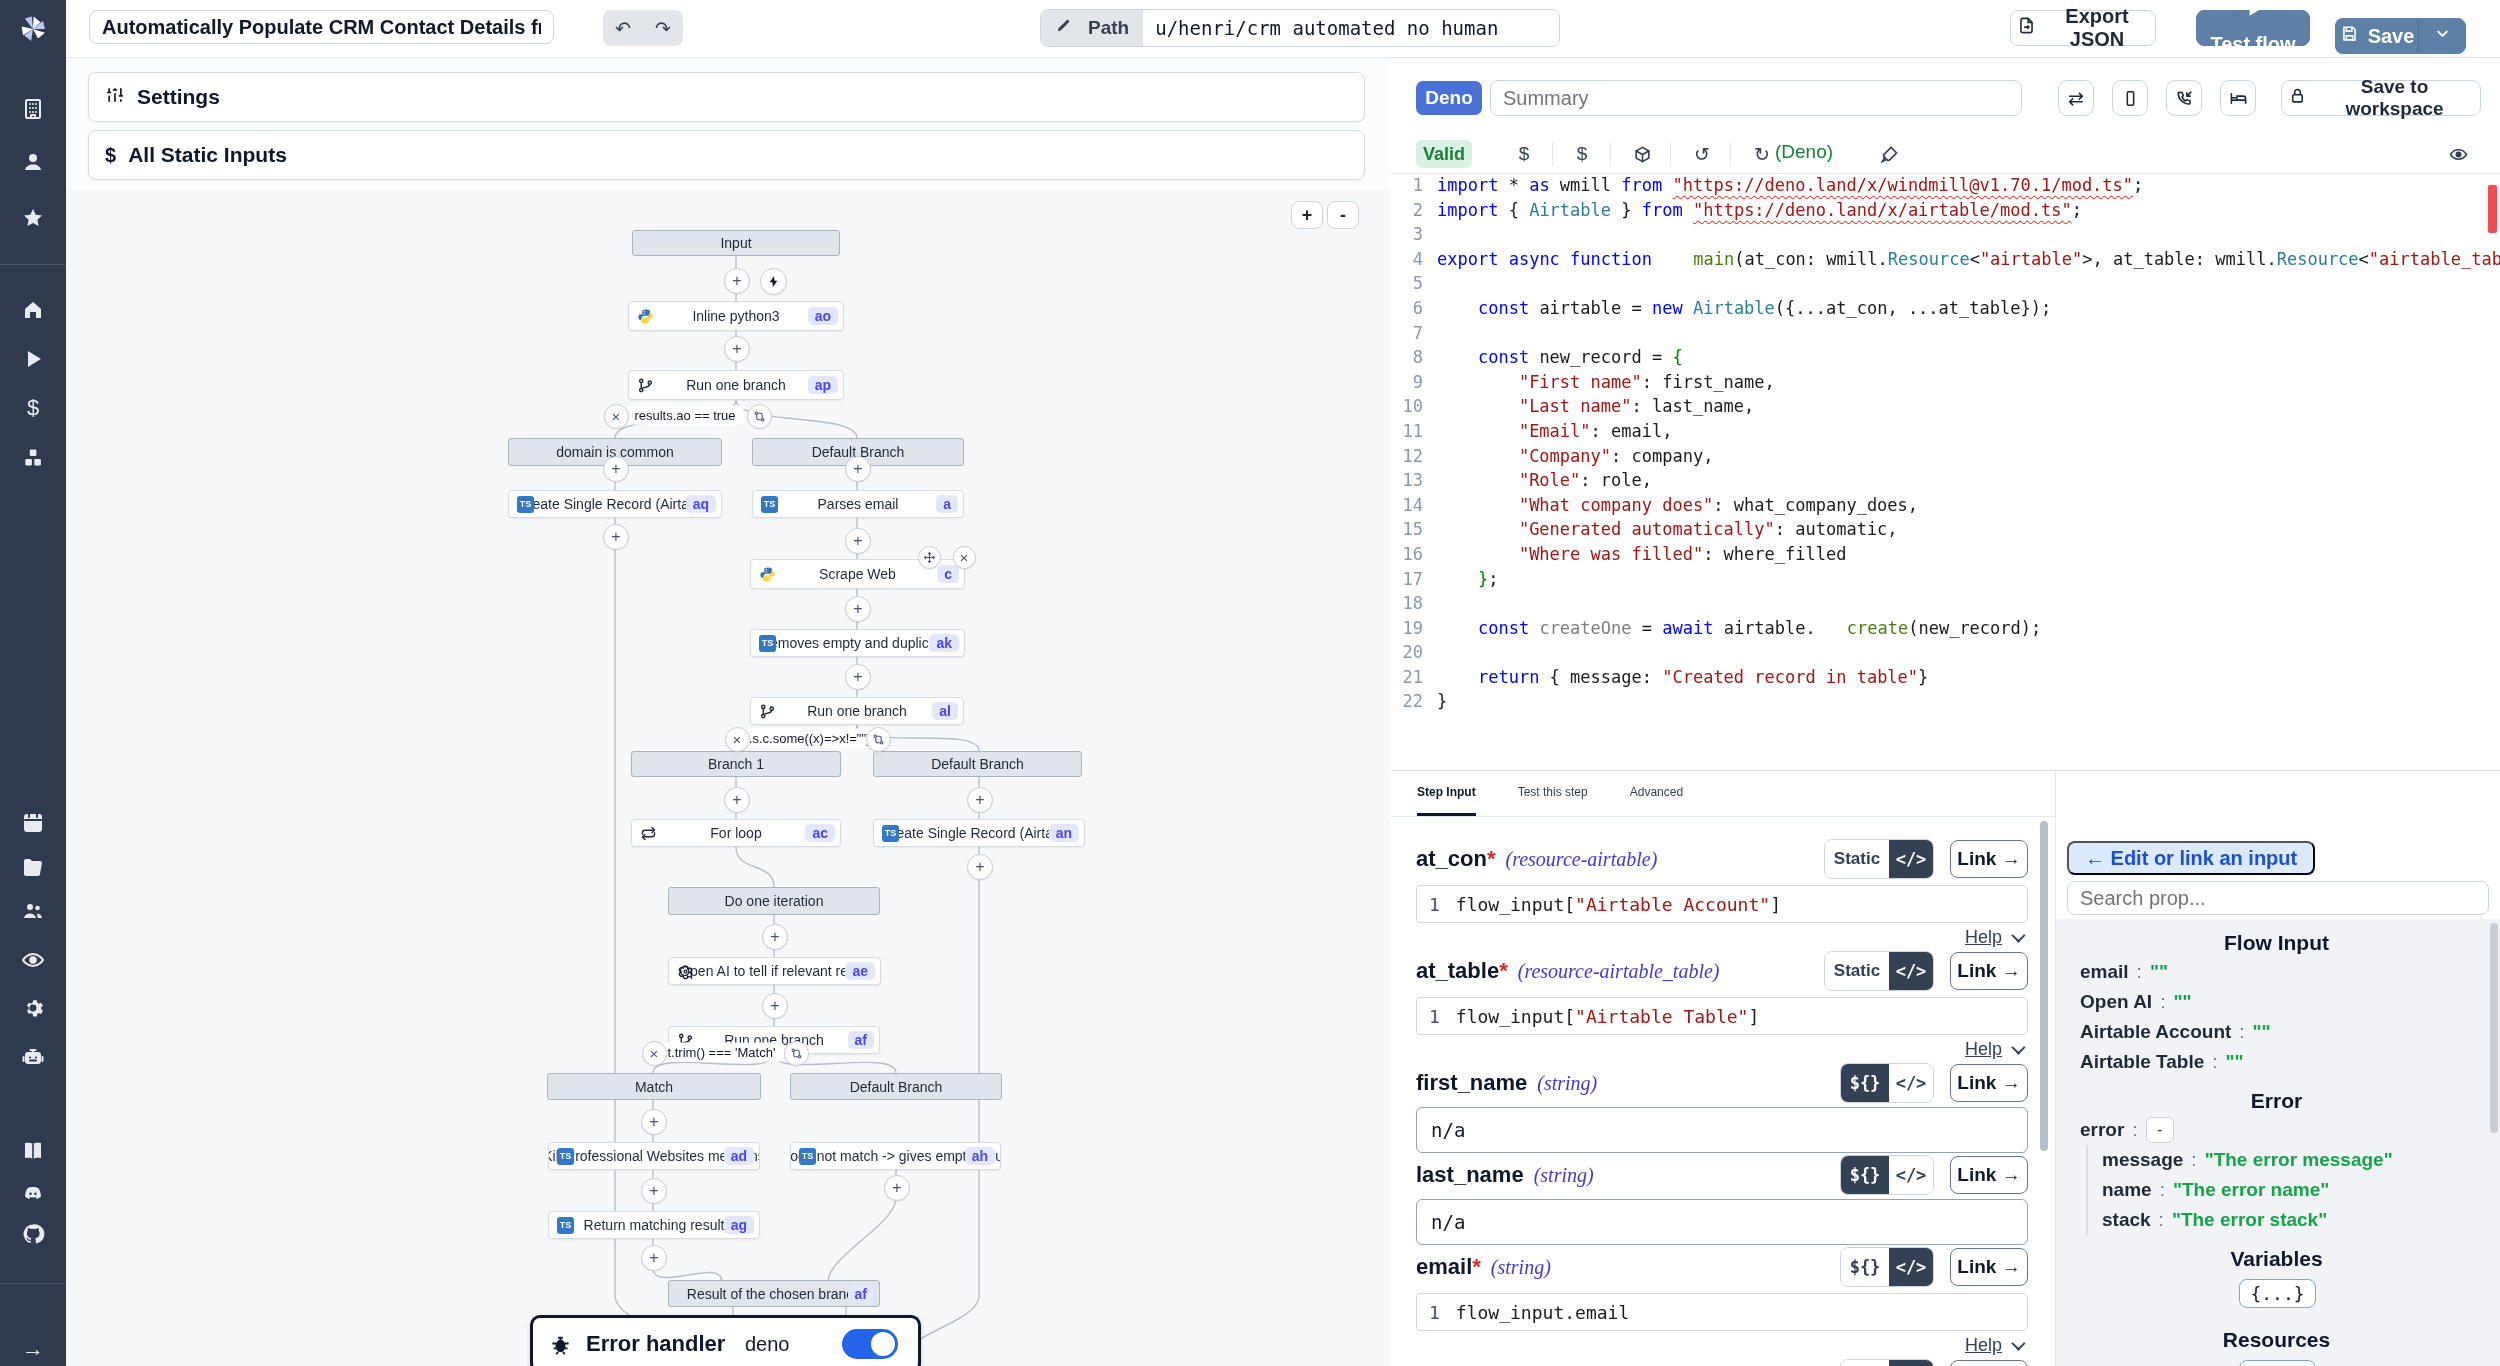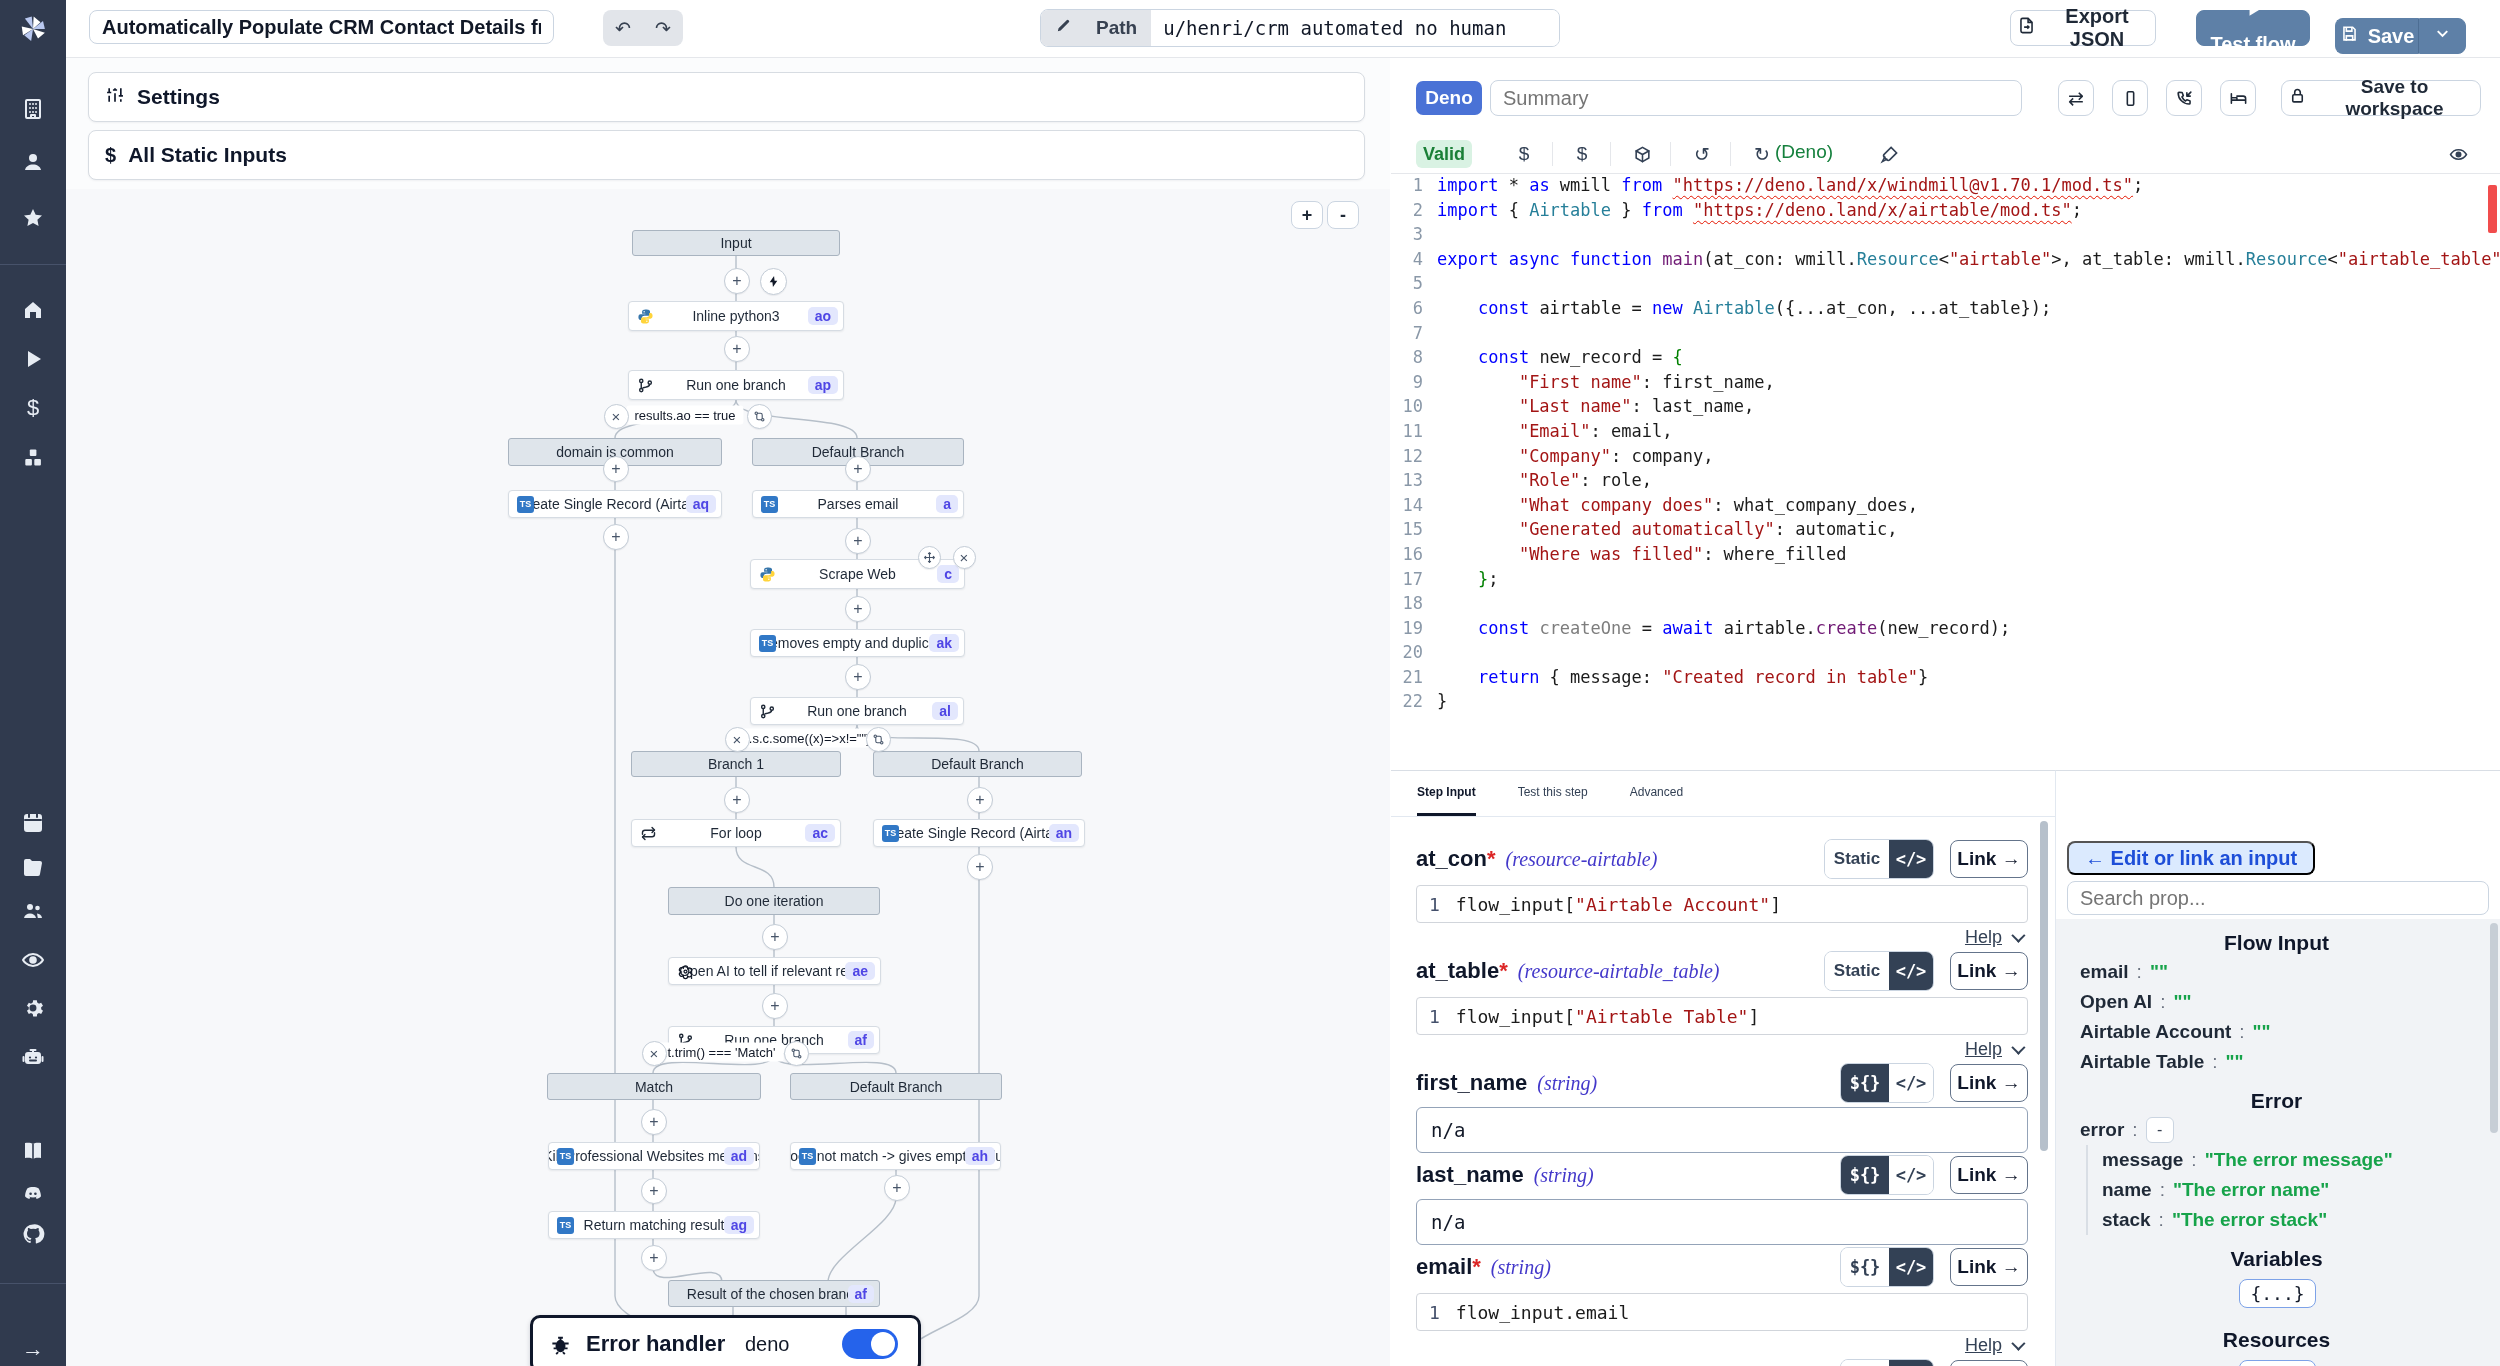--- a/index.html
+++ b/index.html
@@ -16,21 +16,21 @@
   .sb-sep{position:absolute;left:0;width:66px;border-top:1px solid #47526a;}
 
   
   .topbar{position:absolute;left:66px;top:0;width:2434px;height:57px;background:#fff;border-bottom:1px solid #e5e7eb;z-index:25;}
   .title-input{position:absolute;left:23px;top:10px;width:465px;height:34px;border:1px solid #cbd5e1;border-radius:8px;
                font:600 20px "Liberation Sans",sans-serif;color:#111827;padding:0 12px;box-sizing:border-box;}
   .undo-grp{position:absolute;left:537px;top:10px;width:80px;height:36px;background:#e2e5ea;border-radius:8px;display:flex;}
   .undo-grp button{flex:1;border:none;background:transparent;font-size:19px;color:#374151;cursor:pointer;}
   .path-chip{position:absolute;left:974px;top:9px;width:520px;height:38px;border:1px solid #cbd5e1;border-radius:8px;
              display:flex;overflow:hidden;background:#fff;box-sizing:border-box;}
-  .path-label{background:#e2e5ea;display:flex;align-items:center;gap:24px;padding:0 14px;font:600 19px "Liberation Sans",sans-serif;color:#374151;}
+  .path-label{background:#e2e5ea;display:flex;align-items:center;gap:16px;padding:0 14px;font:600 19px "Liberation Sans",sans-serif;color:#374151;}
   .path-value{border:none;outline:none;flex:1;font:19px "DejaVu Sans Mono",monospace;color:#111827;padding:0 12px;}
   .btn{display:inline-flex;align-items:center;gap:9px;border-radius:8px;font:600 20px "Liberation Sans",sans-serif;
        cursor:pointer;box-sizing:border-box;justify-content:center;}
   .btn-light{background:#fff;border:1px solid #cbd5e1;color:#1f2937;}
   .btn-blue{background:#5e80a7;border:1px solid #5e80a7;color:#fff;}
   .btn svg{width:19px;height:19px;}
 
   
   .flow{position:absolute;left:66px;top:57px;width:1324px;height:1309px;background:#fbfcfd;overflow:hidden;}
   .canvas-bg{position:absolute;left:0;top:132px;right:0;bottom:0;background:#f7f8fa;}
@@ -78,21 +78,21 @@
   .valid{position:absolute;left:25px;top:3px;width:56px;height:28px;background:#d9f2e3;color:#1a7f37;border-radius:6px;
          font:700 18px "Liberation Sans",sans-serif;display:flex;align-items:center;justify-content:center;}
   .ti{position:absolute;top:2px;width:30px;height:30px;display:flex;align-items:center;justify-content:center;
       color:#334155;font-size:19px;cursor:pointer;}
   .ti svg{width:19px;height:19px;}
   .tdiv{position:absolute;top:5px;height:24px;border-left:1px solid #e5e7eb;}
   .deno-note{position:absolute;top:4px;font-size:19px;color:#15803d;}
   .codearea{position:absolute;left:0;top:118px;width:1109px;height:595px;overflow:hidden;cursor:text;}
   .cl{display:flex;height:24.6px;line-height:24.6px;font:17px "DejaVu Sans Mono",monospace;white-space:pre;}
   .ln{width:32px;text-align:right;padding-right:14px;color:#8a98a8;flex:none;}
-  .c-k{color:#0000ff;} .c-s{color:#a31515;} .c-t{color:#267f99;} .c-f{color:#701a75;}
+  .c-k{color:#0000ff;} .c-s{color:#a31515;} .c-t{color:#267f99;} .c-f{color:#4d7c0f;margin-left:31px;}
   .c-g{color:#008000;} .c-dim{color:#7d7d7d;} .c-d{color:#1b1b1b;}
   .c-su{color:#a31515;text-decoration:underline wavy #e51400 1px;text-underline-offset:4px;}
   .err-stripe{position:absolute;right:3px;top:128px;width:9px;height:48px;background:#f14c4c;border-radius:2px;}
 
   
   .step{position:absolute;left:1391px;top:770px;width:664px;height:596px;background:#fff;border-top:1px solid #d9dee5;overflow:hidden;}
   .tabs{position:absolute;left:0;top:0;width:100%;height:46px;border-bottom:1px solid #e2e8f0;display:flex;gap:42px;
         padding-left:26px;box-sizing:border-box;}
   .tab{display:flex;align-items:center;font-size:12px;color:#334155;cursor:pointer;border-bottom:3px solid transparent;}
   .tab.active{font-weight:700;color:#0f172a;border-bottom-color:#0f172a;}

